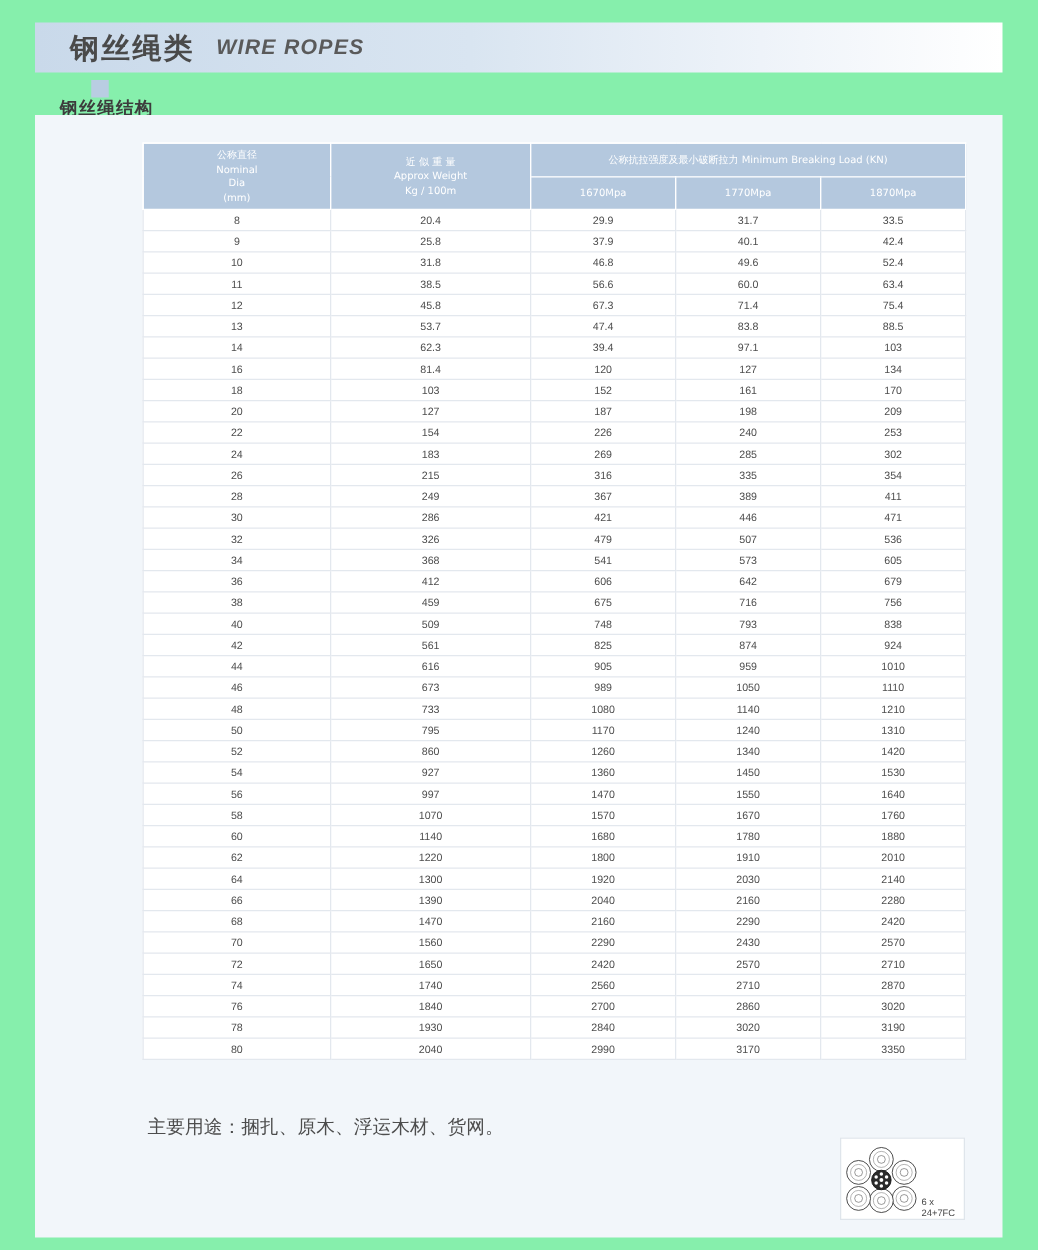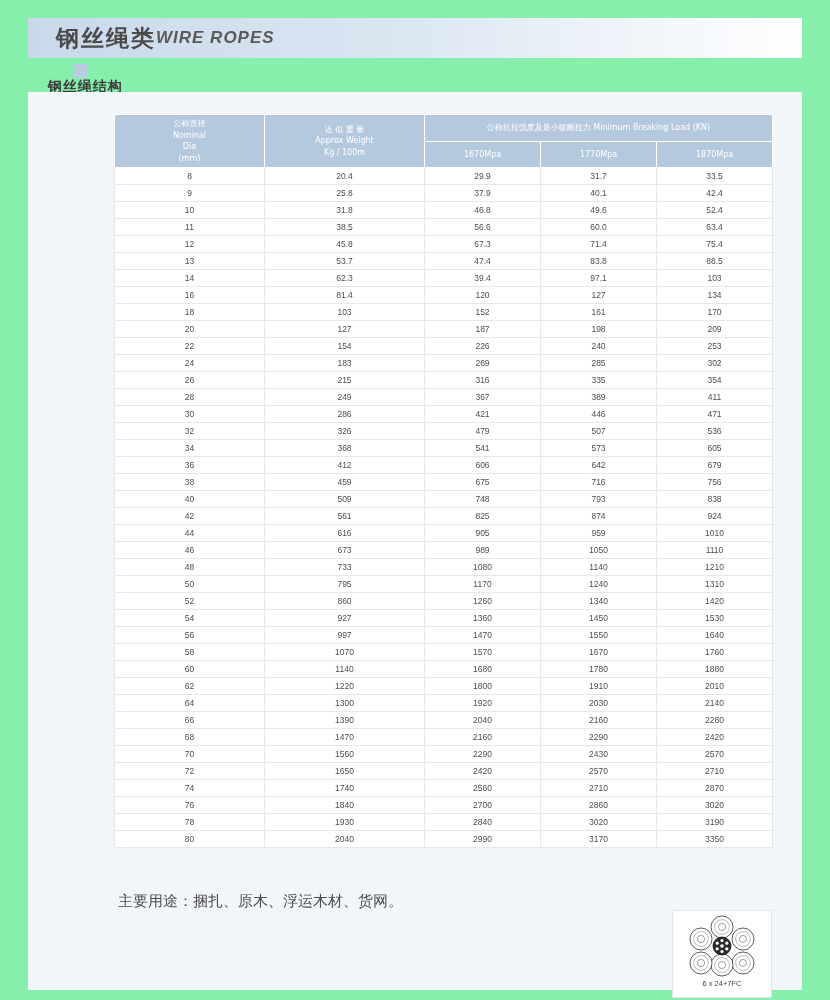--- a/index.html
+++ b/index.html
@@ -39,21 +39,21 @@
     font-weight: bold;
     color: #4a4a4a;
     letter-spacing: 2px;
     font-family: "DejaVu Sans", "Liberation Sans", sans-serif;
   }
   .banner-en {
     font-size: 17px;
     font-style: italic;
     font-weight: bold;
     color: #5a5a5a;
-    margin-left: 0;
+    margin-left: 17px;
     letter-spacing: 1px;
   }
 
   
   .subhead {
     position: absolute;
     left: 26px;
     top: 64px;
     display: flex;
     align-items: center;
@@ -146,26 +146,26 @@
     color: #4d4d4d;
     font-family: Liberation Serif, serif;
   }
 
   
   .diagram {
     position: absolute;
     left: 644px;
     top: 818px;
     width: 100px;
-    height: 88px;
+    height: 66px;
     background: #ffffff;
     border: 1px solid #dfe5eb;
     display: flex;
-    flex-direction: column;
-    align-items: center;
+    flex-direction: row;
+    align-items: flex-end;
     justify-content: flex-start;
     padding-top: 4px;
     box-sizing: border-box;
   }
   .diagram svg { display: block; }
   .diagram-caption {
     font-size: 7.5px;
     color: #444;
     margin-top: 2px;
   }

